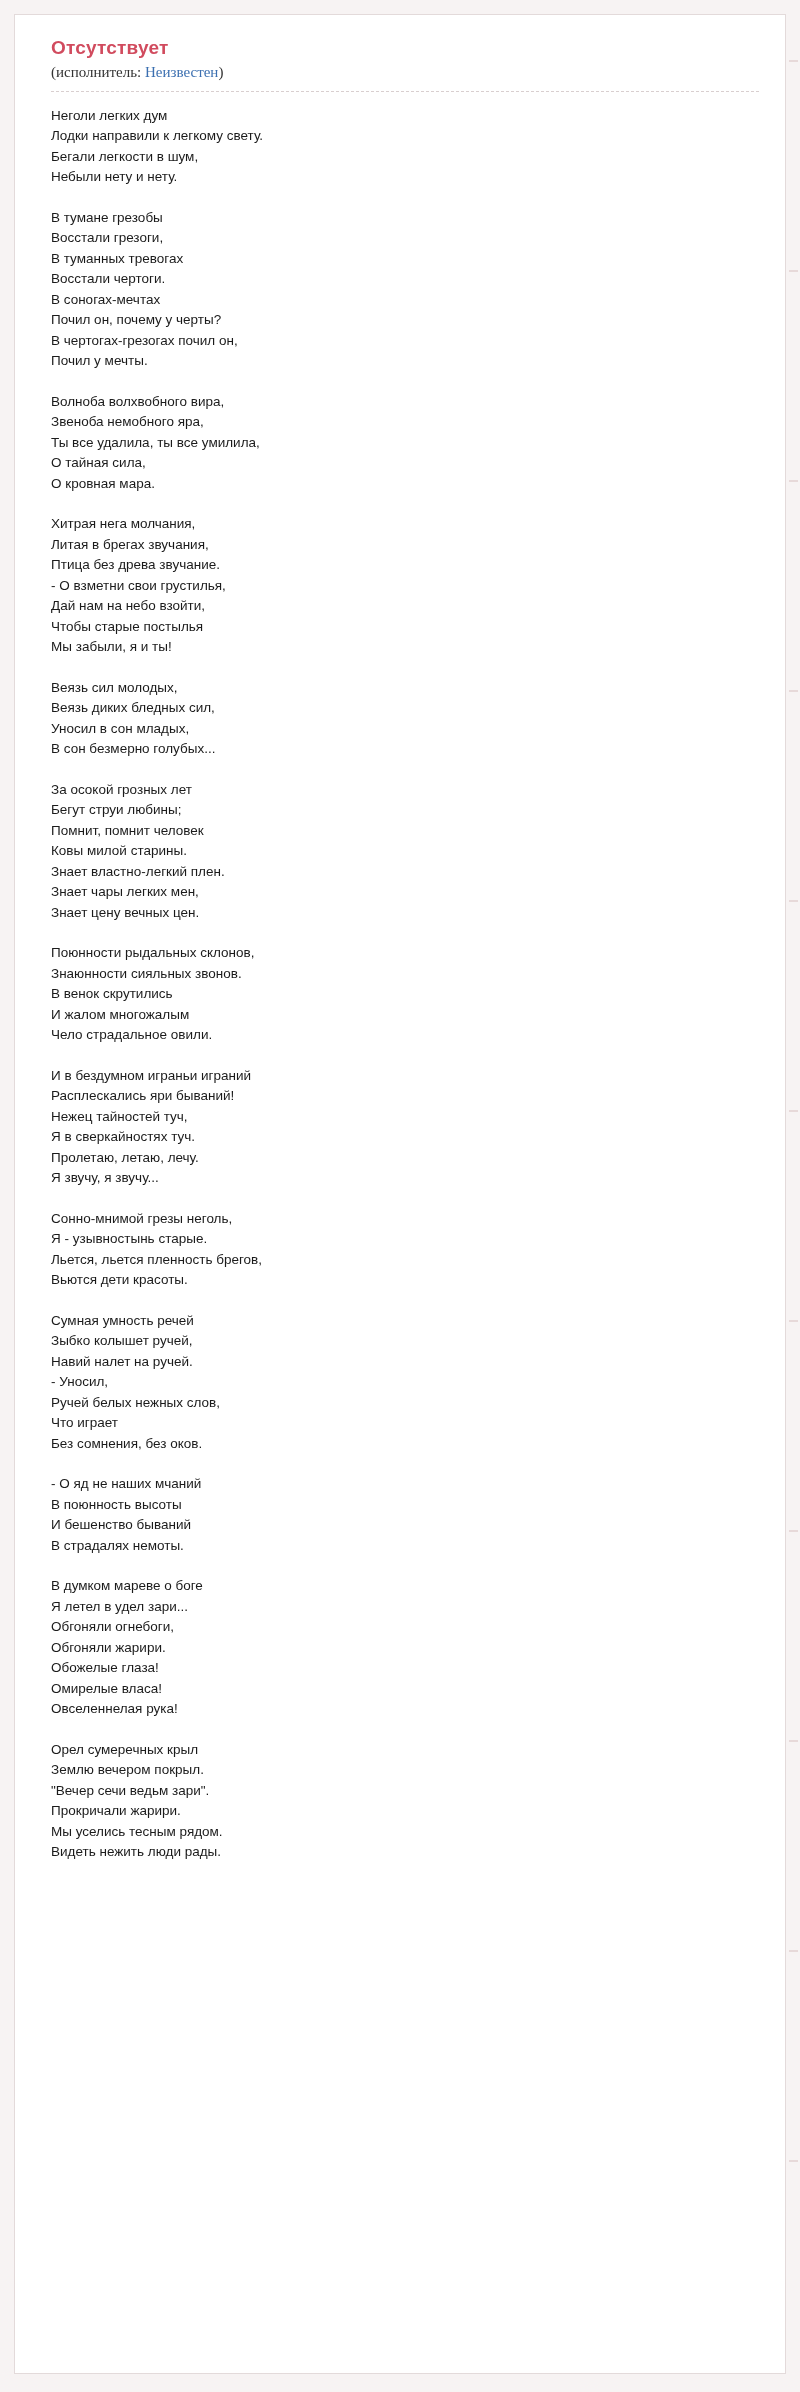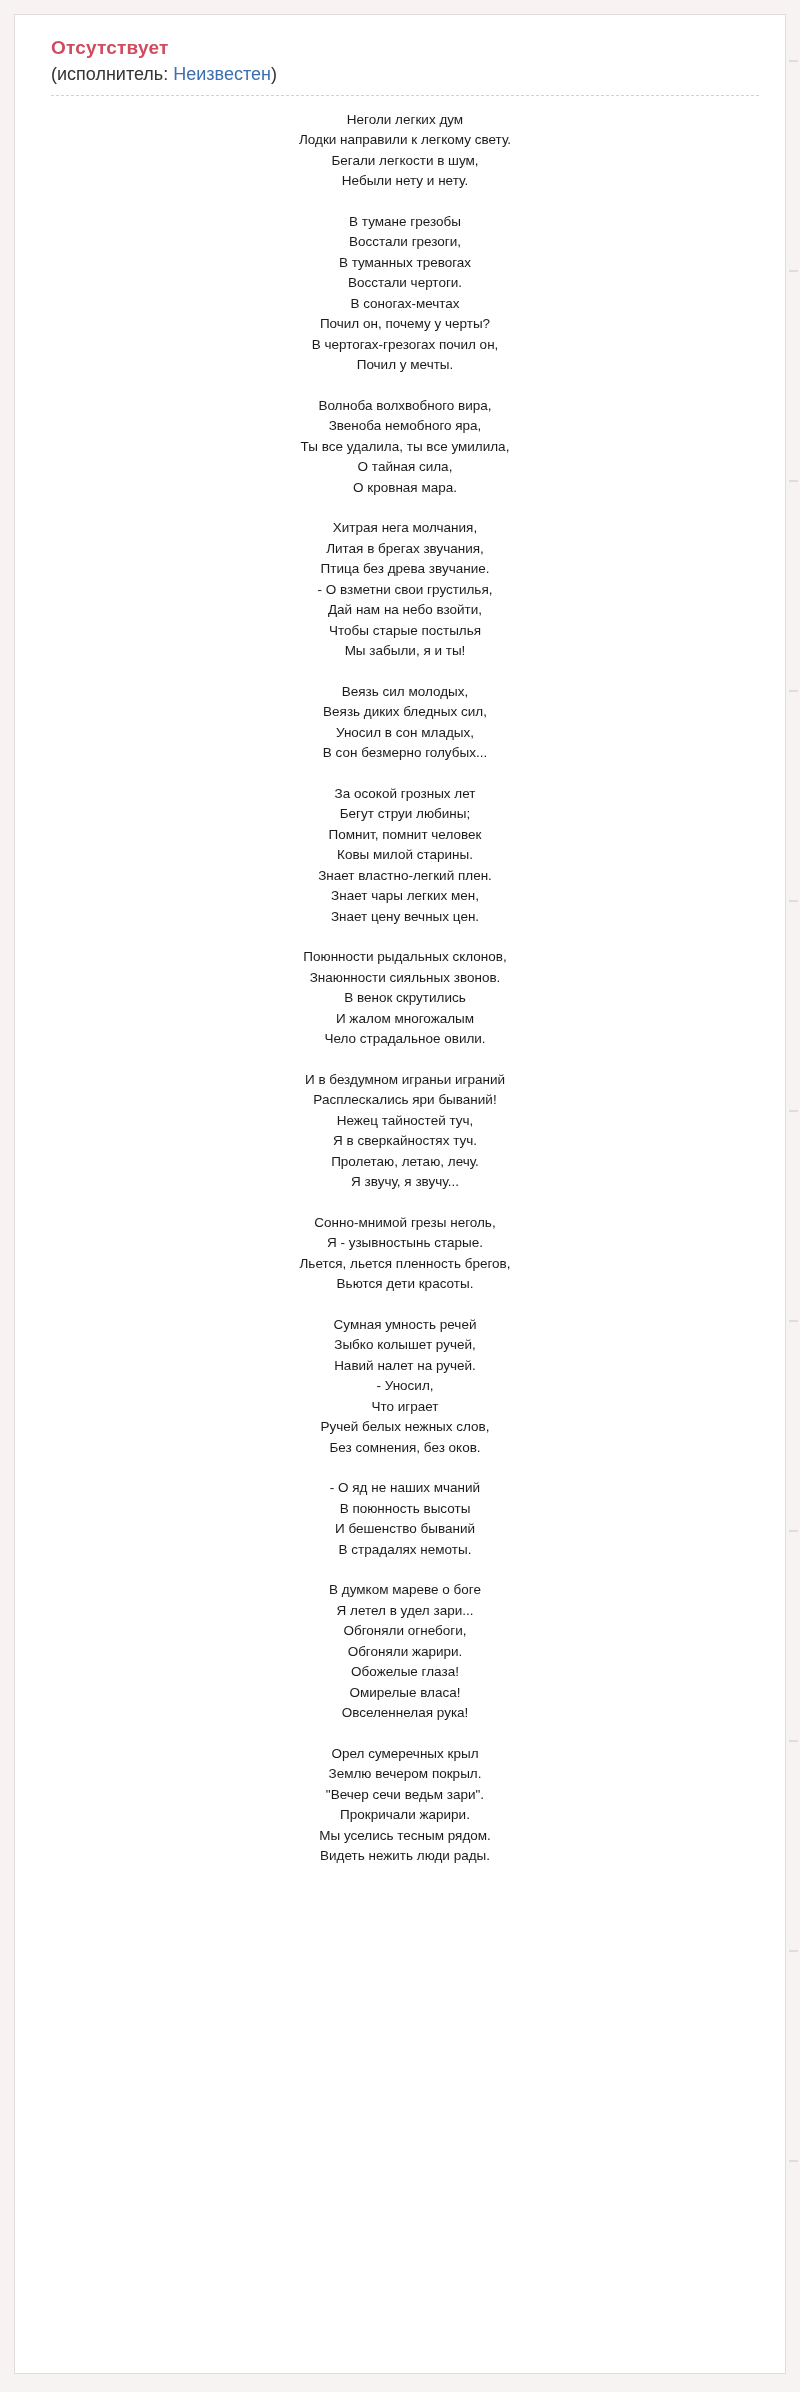--- a/index.html
+++ b/index.html
@@ -30,43 +30,43 @@
   }
   .title {
     color: #d14b5e;
     font-size: 19px;
     font-weight: bold;
     line-height: 1.2;
     margin: 0 0 4px 0;
     letter-spacing: 0.2px;
   }
   .byline {
-    font-size: 18px;
+    font-size: 15px;
     color: #333333;
     margin: 3px 0 2px 0;
+    font-family: Liberation Serif, serif;
   }
   .byline .artist-link {
     color: #3b6fb0;
     text-decoration: none;
   }
   .rule {
     border: none;
     border-top: 1px dashed #d9cfcf;
     margin: 10px 0 14px 0;
     height: 0;
   }
   .lyrics {
     font-size: 13.5px;
     line-height: 20.5px;
     color: #1b1b1b;
     white-space: normal;
   }
   .stanza {
     margin: 4px 0 20px 0;
-    text-align: center;
   }
   .line {
     display: block;
     white-space: pre-wrap;
   }
   .edge-marks {
     position: absolute;
     right: 0;
     top: 0;
     width: 14px;
@@ -160,22 +160,22 @@
           <span class="line">Сонно-мнимой грезы неголь,</span>
           <span class="line">Я - узывностынь старые.</span>
           <span class="line">Льется, льется пленность брегов,</span>
           <span class="line">Вьются дети красоты.</span>
         </div>
         <div class="stanza">
           <span class="line">Сумная умность речей</span>
           <span class="line">Зыбко колышет ручей,</span>
           <span class="line">Навий налет на ручей.</span>
           <span class="line">- Уносил,</span>
+          <span class="line">Ручей белых нежных слов,</span>
           <span class="line">Что играет</span>
-          <span class="line">Ручей белых нежных слов,</span>
           <span class="line">Без сомнения, без оков.</span>
         </div>
         <div class="stanza">
           <span class="line">- О яд не наших мчаний</span>
           <span class="line">В поюнность высоты</span>
           <span class="line">И бешенство бываний</span>
           <span class="line">В страдалях немоты.</span>
         </div>
         <div class="stanza">
           <span class="line">В думком мареве о боге</span>

